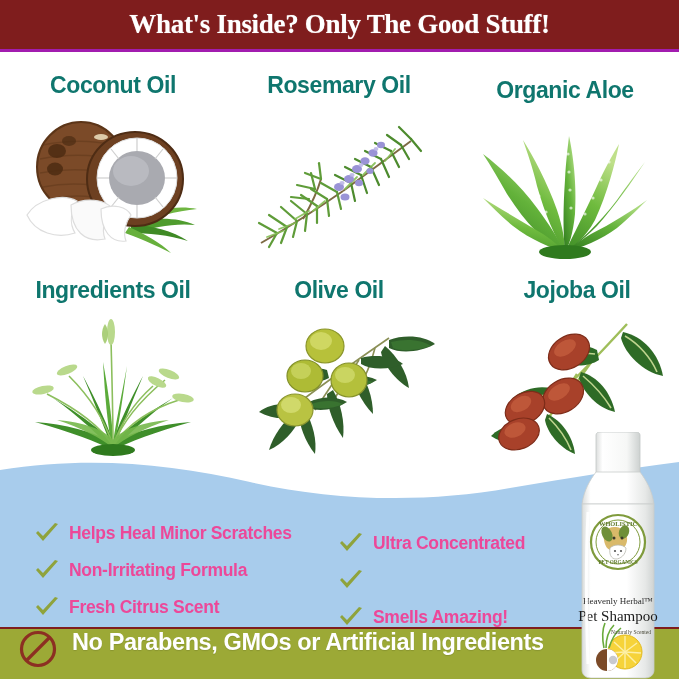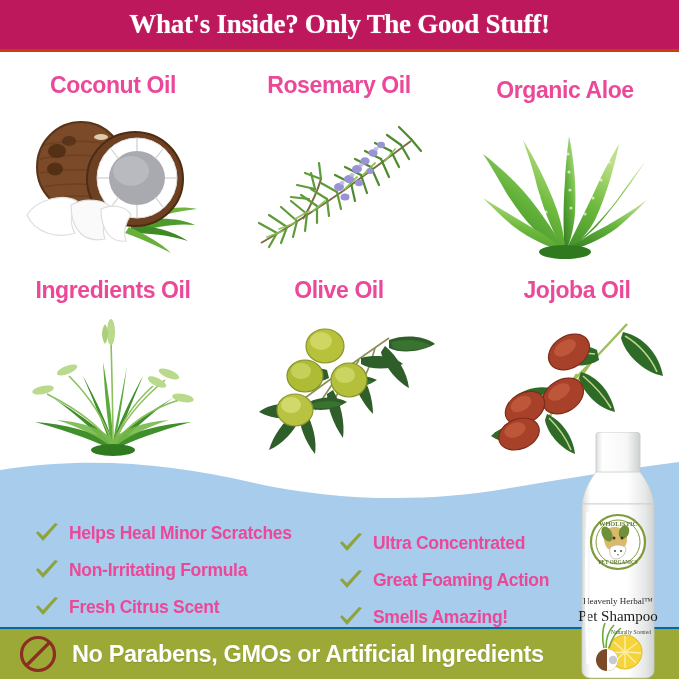--- a/index.html
+++ b/index.html
@@ -15,22 +15,22 @@
     background: #ffffff;
     font-family: "Liberation Sans", sans-serif;
   }
 
   
   .top-banner {
     position: absolute;
     left: 0; top: 0;
     width: 679px;
     height: 52px;
-    background: #be185d;
-    border-bottom: 3px solid #c2410c;
+    background: #7f1d1d;
+    border-bottom: 3px solid #a21caf;
     box-sizing: border-box;
     display: flex;
     align-items: center;
     justify-content: center;
   }
   .top-banner-title {
     color: #ffffff;
     font-family: "Liberation Serif", serif;
     font-weight: bold;
     font-size: 27px;
@@ -48,21 +48,21 @@
   }
   .cell {
     position: absolute;
     width: 226px;
     height: 205px;
     display: flex;
     flex-direction: column;
     align-items: center;
   }
   .cell-label {
-    color: #ec4899;
+    color: #0f766e;
     font-family: "Liberation Sans", sans-serif;
     font-weight: bold;
     font-size: 23px;
     letter-spacing: -0.4px;
     margin-top: 12px;
     white-space: nowrap;
   }
   .art {
     position: relative;
     width: 200px;
@@ -113,24 +113,23 @@
     white-space: nowrap;
   }
 
   
   .bottom-banner {
     position: absolute;
     left: 0; top: 627px;
     width: 679px;
     height: 52px;
     background: #9CA936;
-    border-top: 2px solid #0369a1;
+    border-top: 2px solid #7f1d1d;
     box-sizing: border-box;
     display: flex;
-    align-items: center;
   }
   .no-icon {
     width: 40px; height: 40px;
     margin-left: 18px;
     flex: 0 0 40px;
   }
   .no-icon svg { display:block; width:100%; height:100%; }
   .bottom-text {
     color: #ffffff;
     font-family: "Liberation Sans", sans-serif;
@@ -528,21 +527,20 @@
             </svg>
         </span>
         <span class="benefit-text">Ultra Concentrated</span>
       </div>
       <div class="benefit-row">
         <span class="check">
           <svg viewBox="0 0 26 24">
               <path d="M2 11 L9 19 L24 2 L21 1 L9 14 L4 9 Z" fill="#8FA33C"></path>
             </svg>
         </span>
-        <span class="benefit-text">Great Foaming Action</span>
       </div>
       <div class="benefit-row">
         <span class="check">
           <svg viewBox="0 0 26 24">
               <path d="M2 11 L9 19 L24 2 L21 1 L9 14 L4 9 Z" fill="#8FA33C"></path>
             </svg>
         </span>
         <span class="benefit-text">Smells Amazing!</span>
       </div>
     </div>

